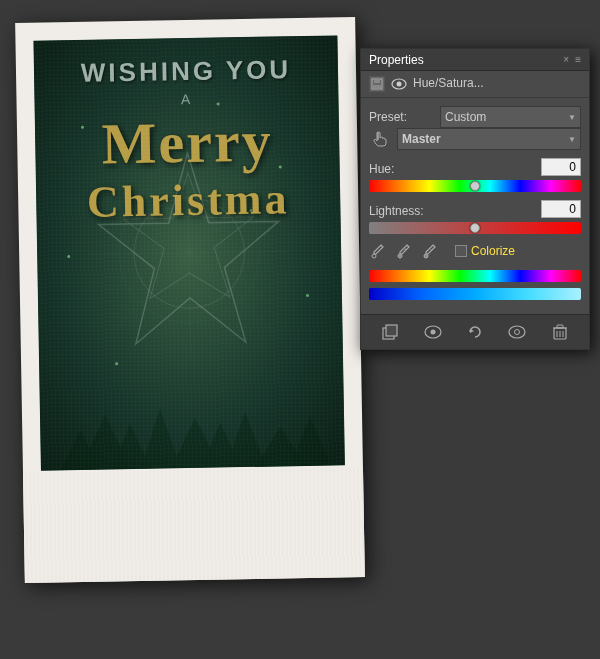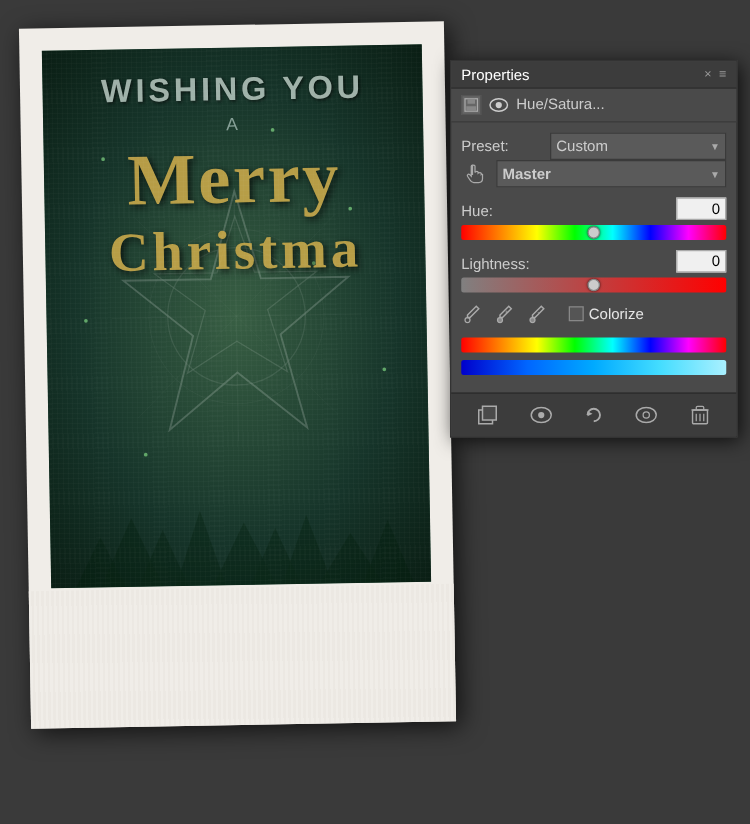--- a/index.html
+++ b/index.html
@@ -361,21 +361,21 @@
     }
 
     .checkbox {
       width: 12px;
       height: 12px;
       border: 1px solid #888;
       background: #555;
     }
 
     .colorize-label {
-      color: #e5e5e5;
+      color: #fde047;
       font-size: 12px;
     }
 
     .color-spectrum-row {
       margin-bottom: 6px;
     }
 
     .color-spectrum {
       width: 100%;
       height: 12px;

